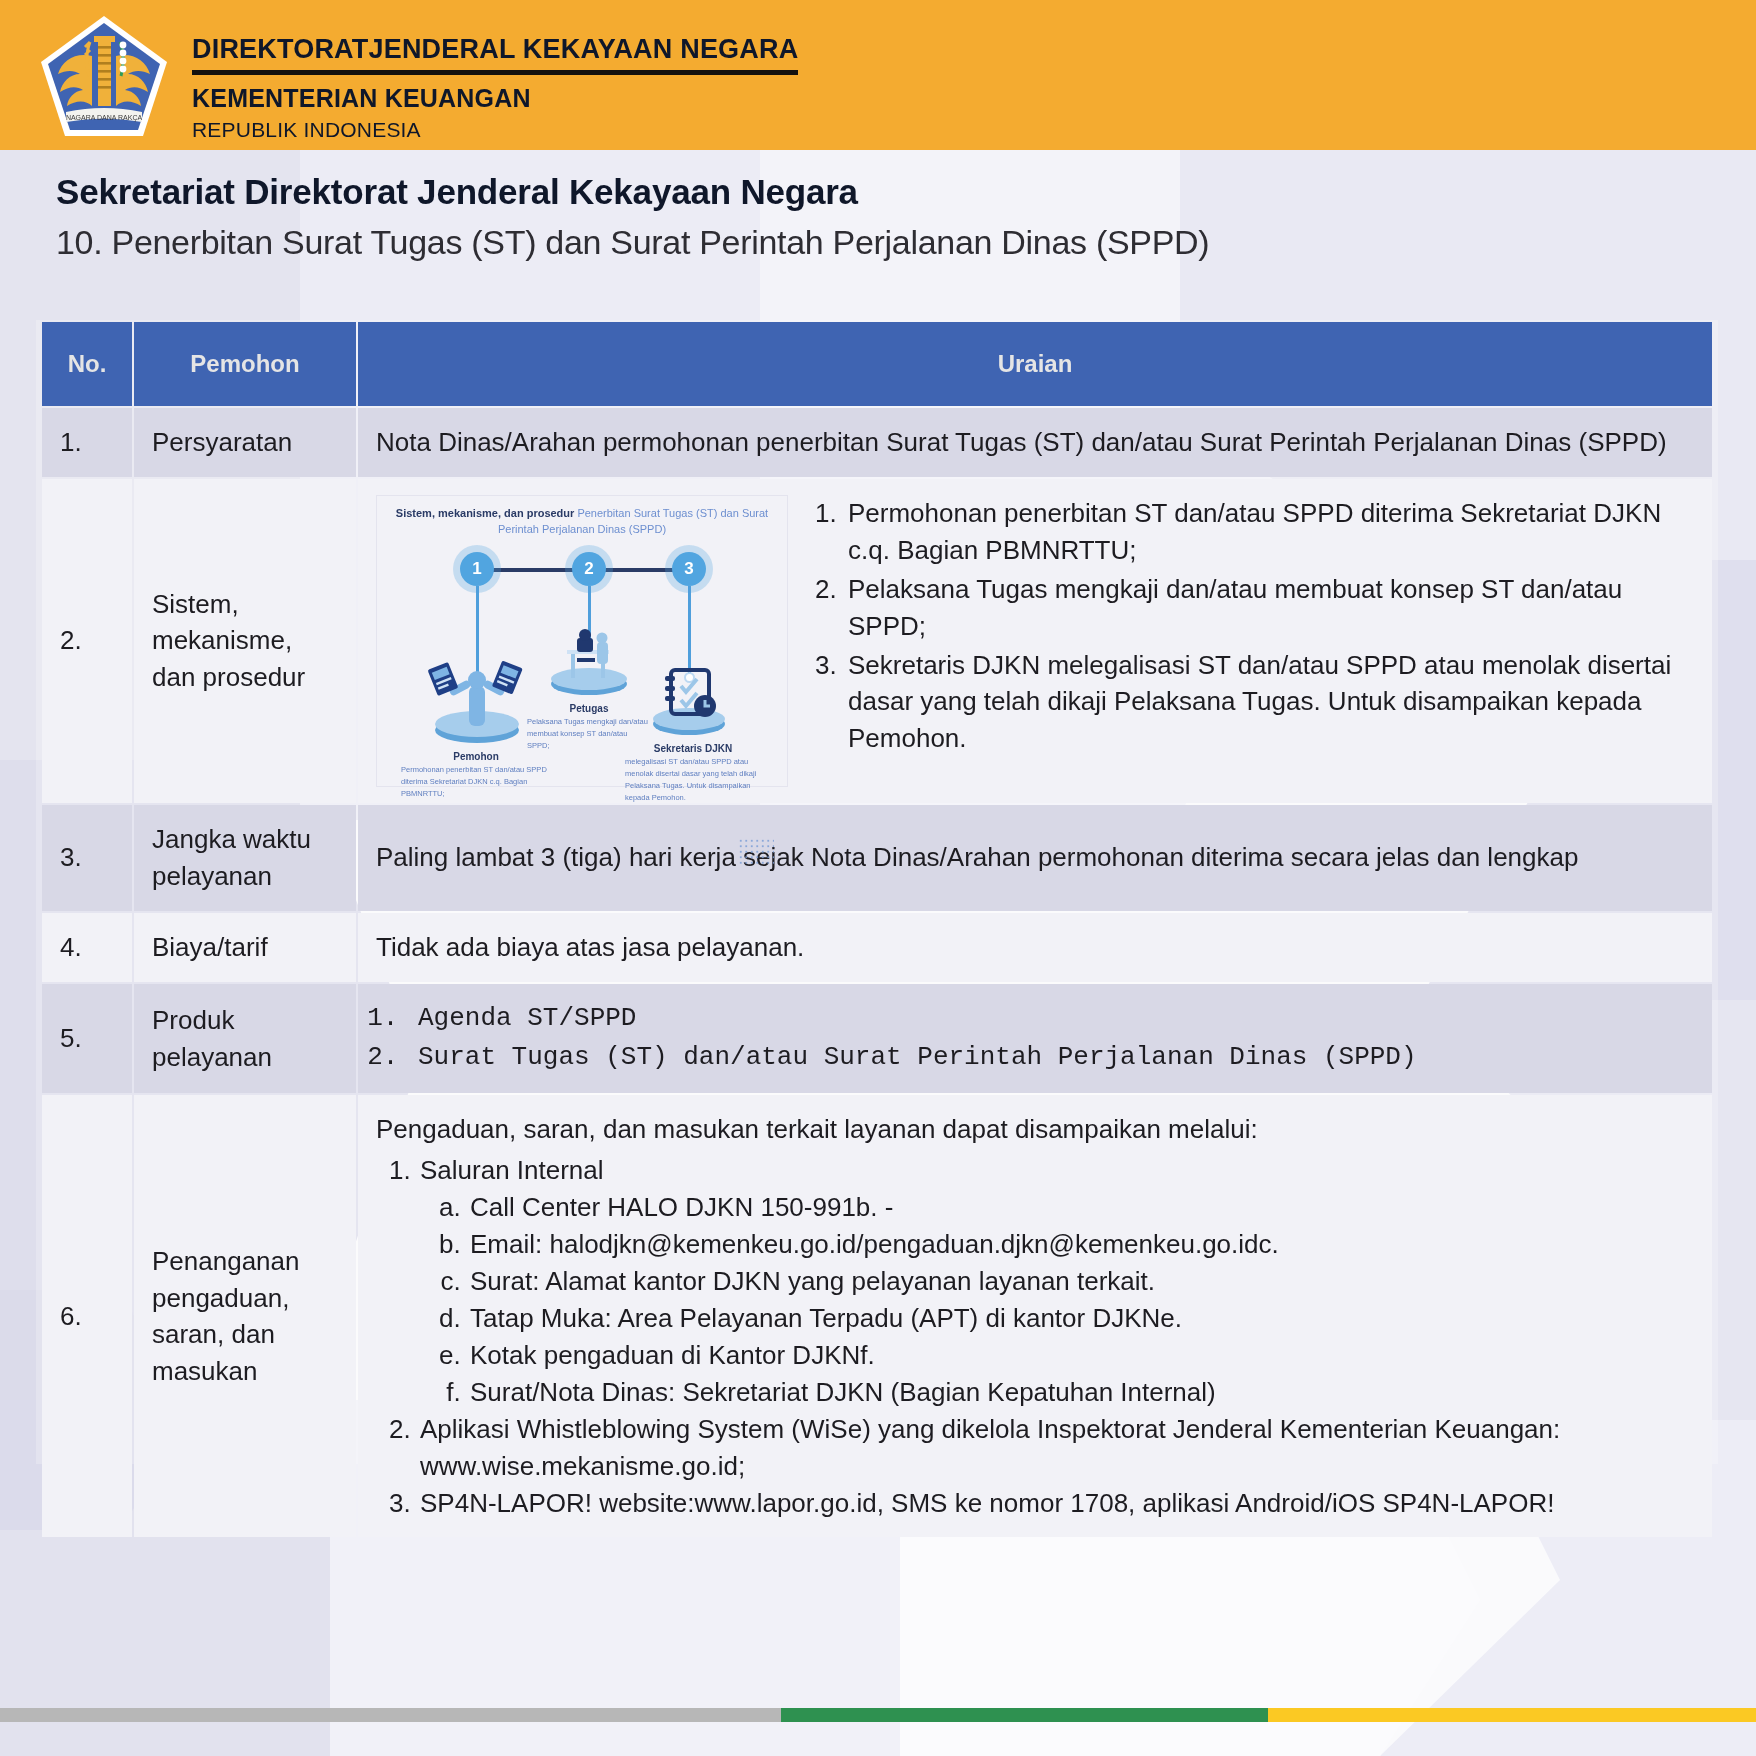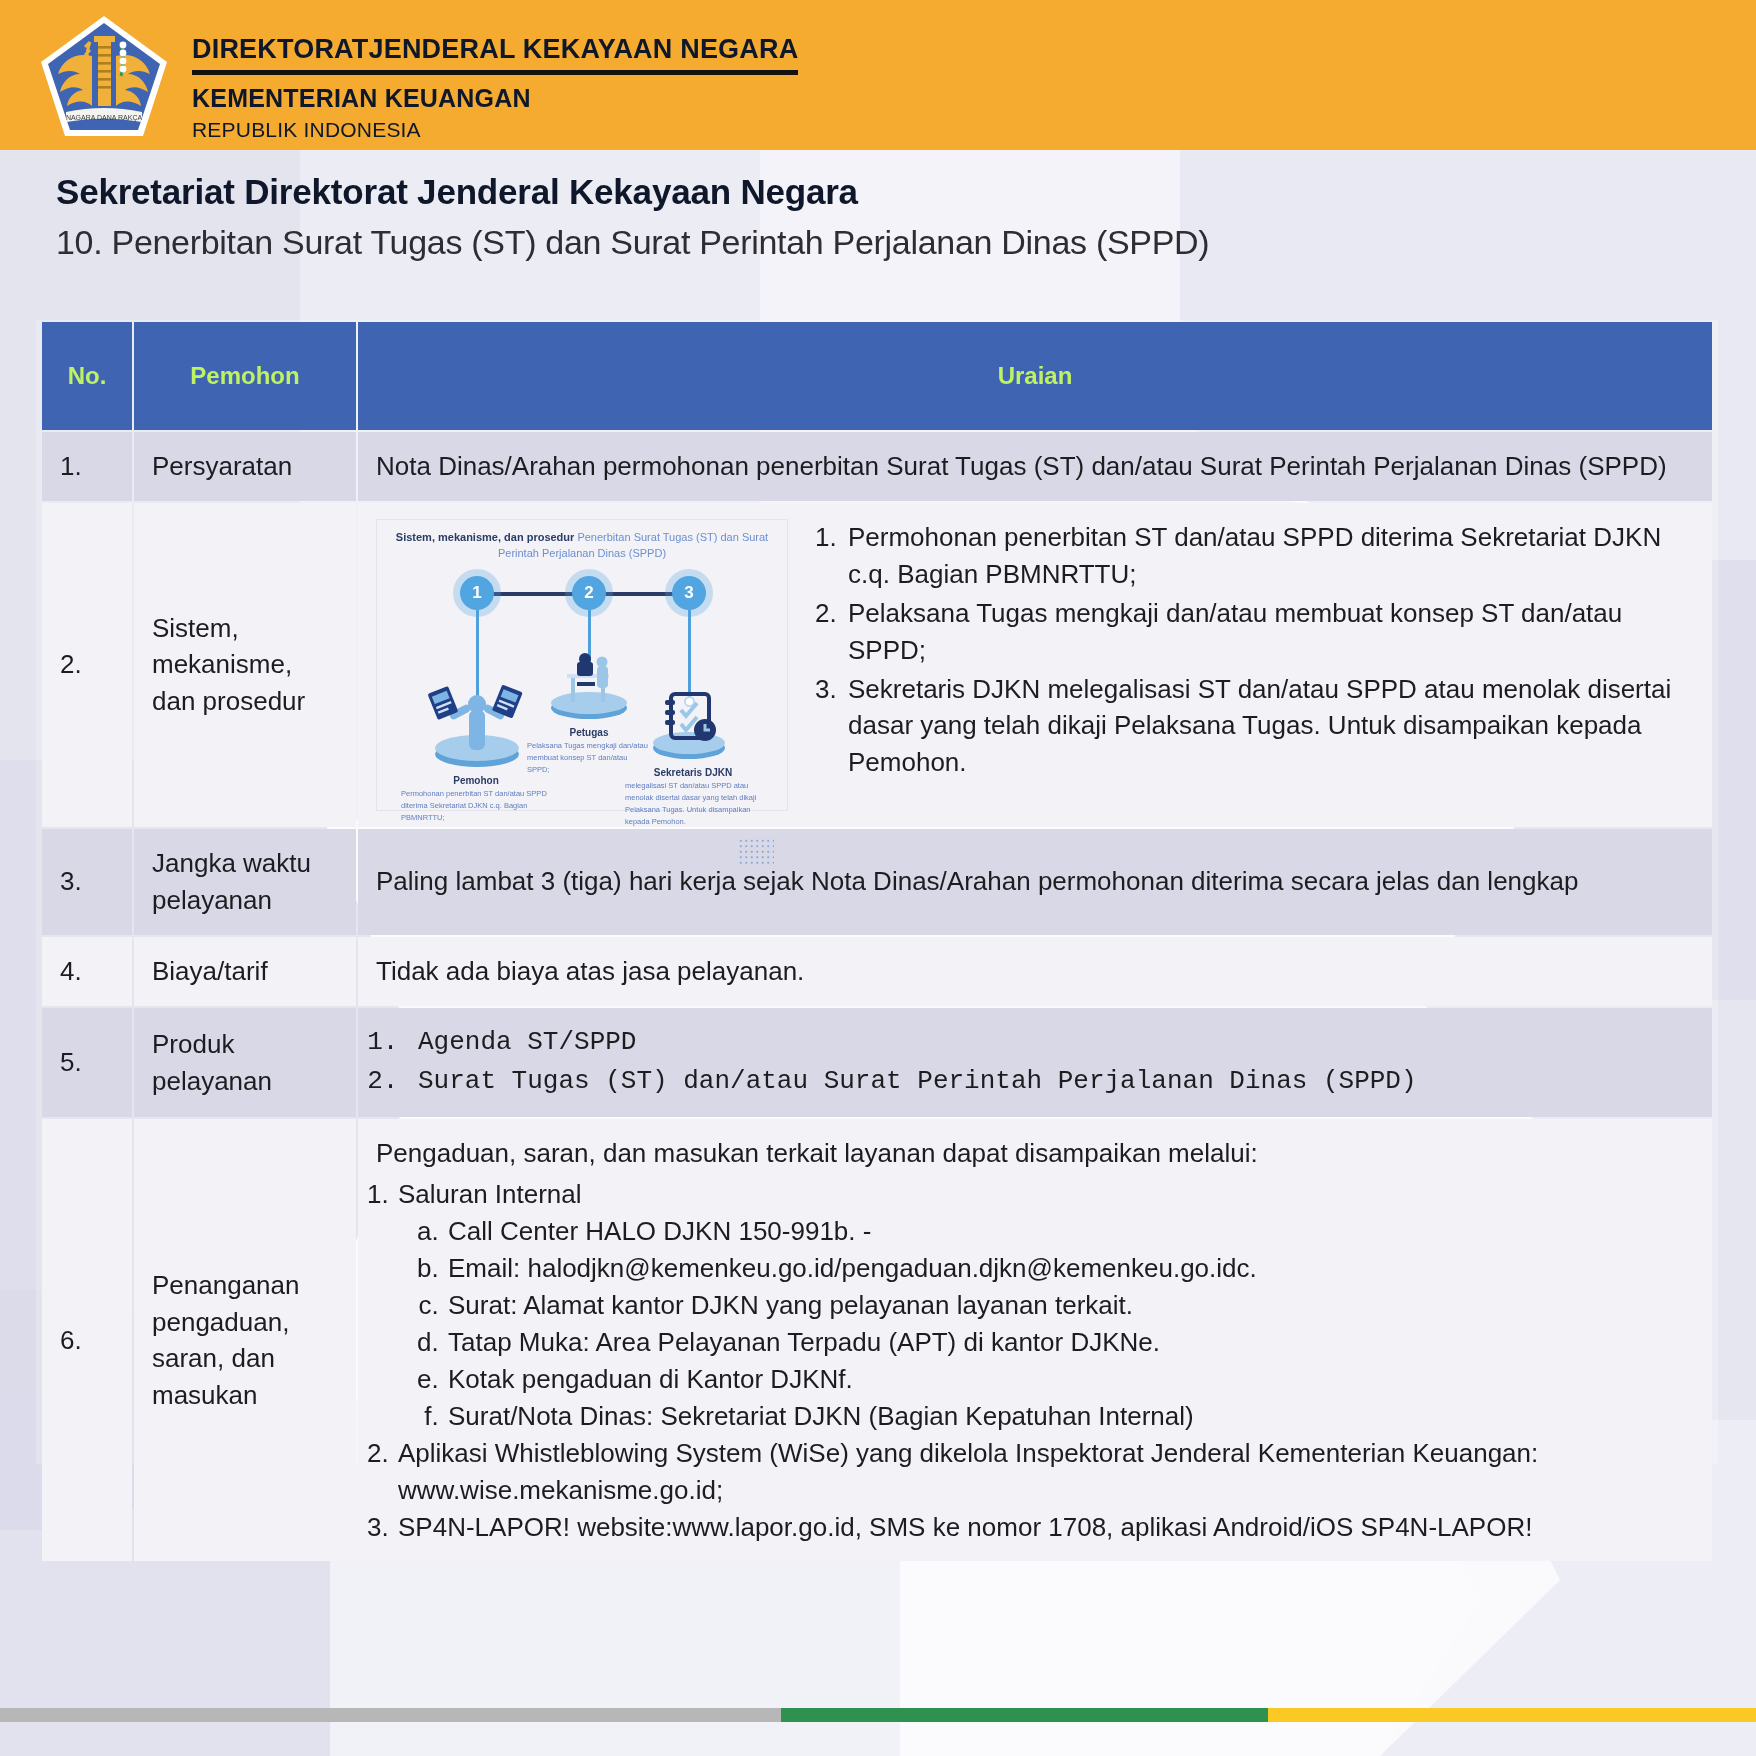--- a/index.html
+++ b/index.html
@@ -56,24 +56,24 @@
   
   .table {
     position: absolute; left: 40px; top: 320px;
     width: 1674px;
     z-index: 6;
     border-collapse: separate;
     border-spacing: 2px;
   }
   .table table { width: 100%; border-collapse: separate; border-spacing: 2px; }
   .thead-cell {
-    background: #3f64b2; color: #bef264;
+    background: #3f64b2; color: #e5e5e5;
     font-size: 24px; font-weight: bold;
     text-align: center; vertical-align: middle;
-    height: 108px;
+    height: 84px;
     margin-left: 44px;
   }
   .col-no  { width: 90px; }
   .col-komp{ width: 222px; }
 
   td.cell {
     vertical-align: middle;
     font-size: 26px; color: #1d1c21;
     padding: 16px 18px;
     line-height: 1.42;
@@ -81,21 +81,21 @@
   td.cell-no { text-align: left; padding-left: 18px; font-size: 26px; }
   tr.shade td.cell { background: #d8d8e6; }
   tr.plain td.cell { background: #f2f2f7; }
 
   .uraian { padding-left: 22px; }
   ol.numlist { margin: 0 0 0 38px; }
   ol.numlist > li { margin-bottom: 2px; padding-left: 4px; }
 
   
   .complaint-intro { margin-bottom: 4px; }
-  ol.lvl1 { list-style: decimal; margin-left: 20px; }
+  ol.lvl1 { list-style: decimal; margin-left: 42px; }
   ol.lvl1 > li { padding-left: 2px; }
   ol.lvl2 { list-style: lower-alpha; margin-left: 48px; }
   ol.lvl2 > li { padding-left: 2px; }
 
   
   .diagram {
     background: #f2f2f7;
     width: 412px; height: 292px;
     position: relative;
     border: 1px solid #e4e4ee;

